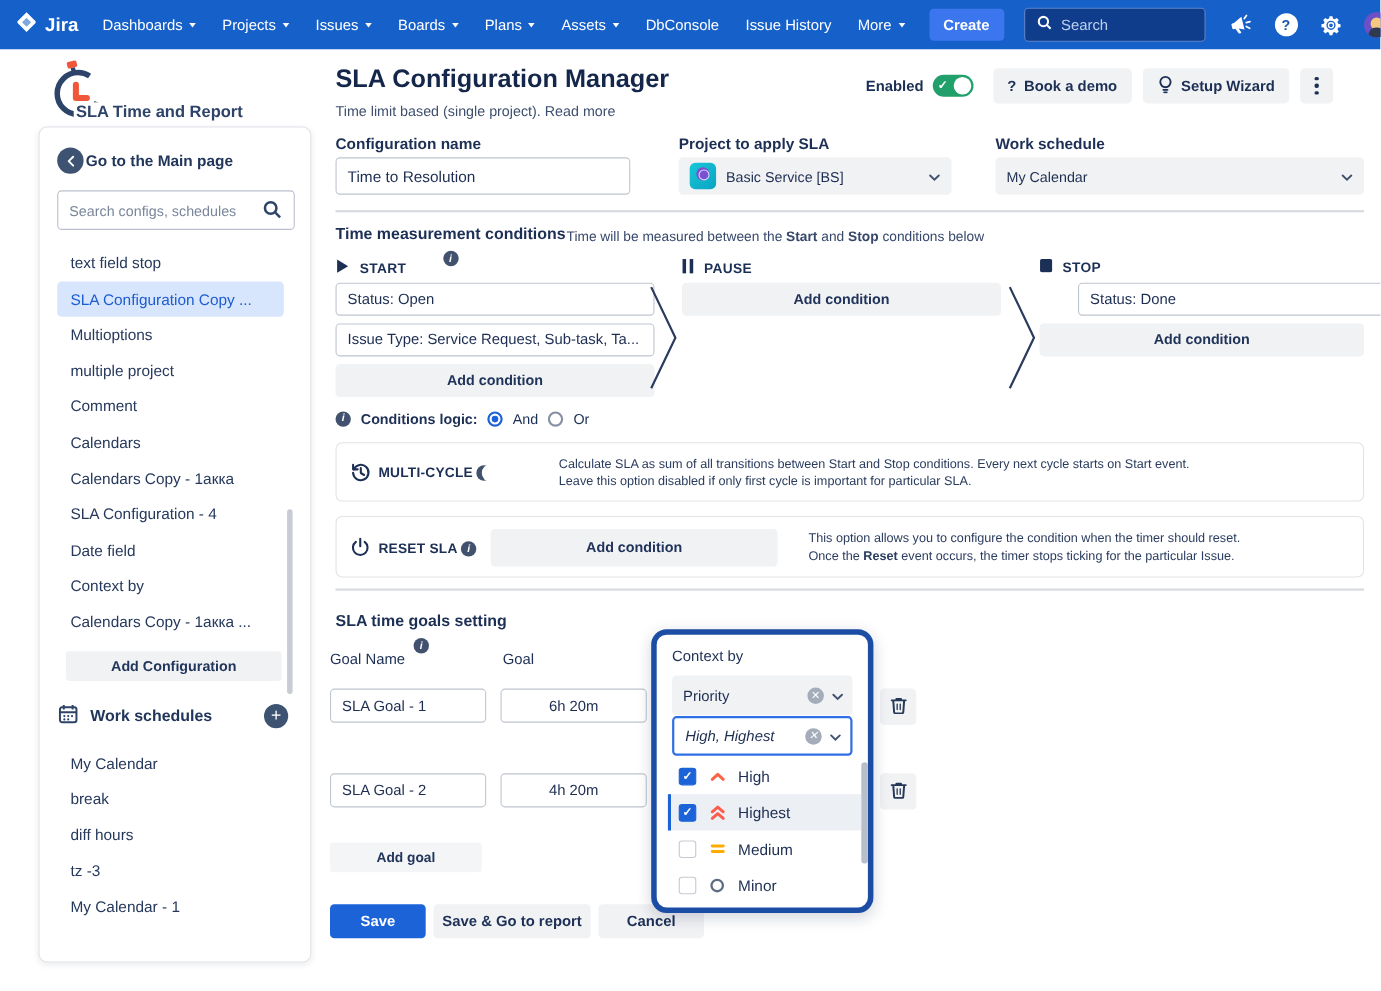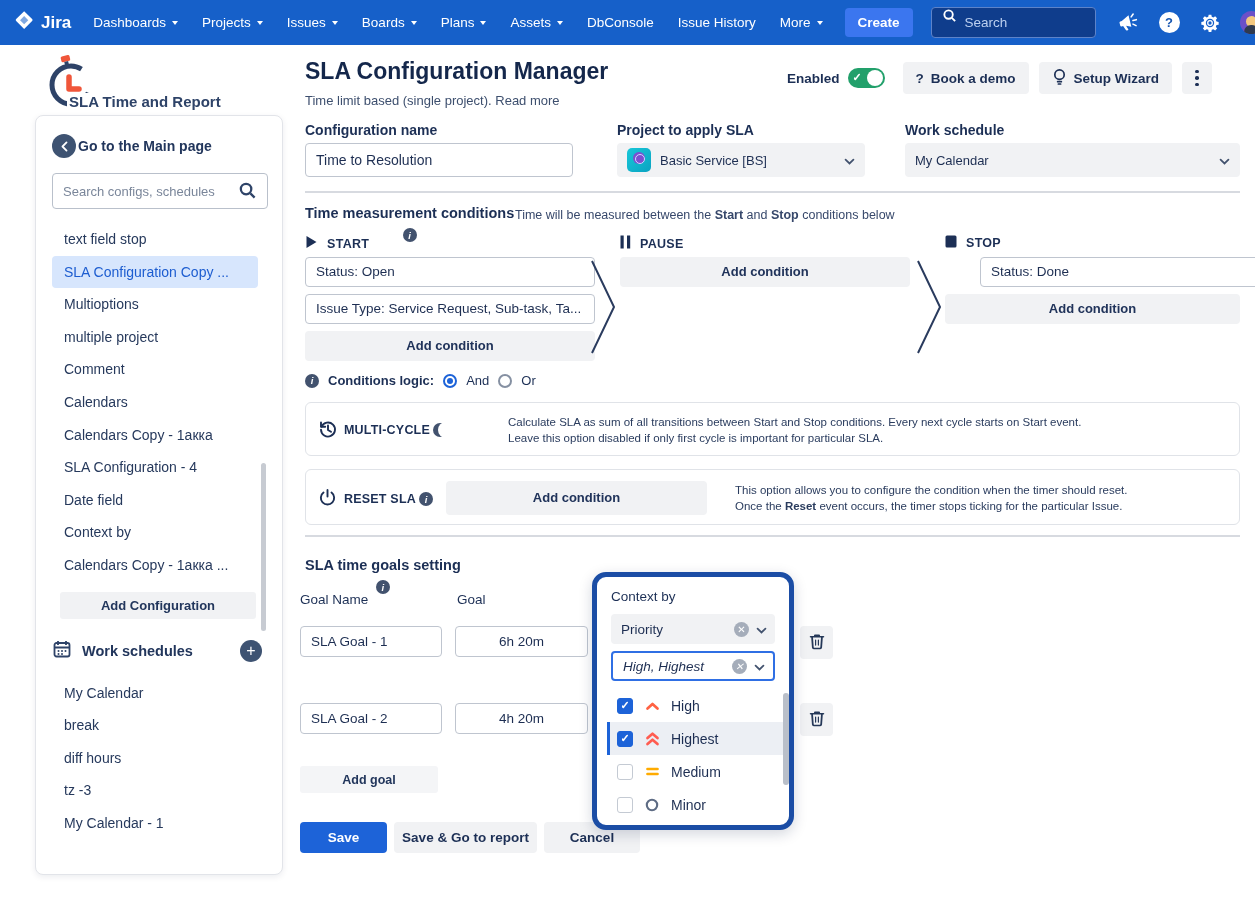--- a/index.html
+++ b/index.html
@@ -15,21 +15,21 @@
     background:#1660C9; display:flex; align-items:center; padding:0 14px; color:#fff; }
   .brand{ display:flex; align-items:center; gap:6px; margin-right:22px; cursor:pointer; }
   .brand-name{ font-size:17px; font-weight:bold; }
   .nav-items{ display:flex; align-items:center; gap:24px; }
   .nav-item{ display:flex; align-items:center; font-size:13.5px; font-weight:500; cursor:pointer; white-space:nowrap; }
   .caret{ width:0; height:0; border-left:3.5px solid transparent; border-right:3.5px solid transparent;
     border-top:4px solid #fff; margin-left:6px; display:none; }
   .caret.show{ display:inline-block; }
   .create-btn{ background:#3B76EF; border:none; color:#fff; font-weight:bold; font-size:13.5px;
     padding:7px 13px; border-radius:4px; margin:0 18px 0 22px; cursor:pointer; font-family:inherit; }
-  .nav-search{ display:flex; gap:8px; background:#0F3D8C; border:1.5px solid #5d83c9;
+  .nav-search{ display:flex; align-items:center; gap:8px; background:#0F3D8C; border:1.5px solid #5d83c9;
     border-radius:4px; height:31px; width:172px; padding:0 10px; }
   .nav-search input{ background:transparent; border:none; outline:none; color:#fff; font-size:13.5px; width:120px; font-family:inherit; }
   .nav-search input::placeholder{ color:#bcd0f0; }
   .nav-right{ display:flex; align-items:center; gap:20px; margin-left:22px; }
   .nav-icon-btn{ cursor:pointer; display:flex; align-items:center; justify-content:center; }
   .help-circle{ width:21px; height:21px; border-radius:50%; background:#fff; color:#1655b0;
     font-weight:bold; font-size:13px; display:flex; align-items:center; justify-content:center; }
   .avatar-circle{ width:23px; height:23px; border-radius:50%; background:#6B50C8; position:relative; overflow:hidden; }
   .avatar-circle::before{ content:""; position:absolute; left:6px; top:5px; width:11px; height:11px; border-radius:50%; background:#f4c87f; }
   .avatar-circle::after{ content:""; position:absolute; left:4px; top:14px; width:15px; height:9px; border-radius:7px 7px 0 0; background:#2f3a4f; }
@@ -124,21 +124,21 @@
     font-size:12.5px; font-weight:bold; color:#22365c; cursor:pointer; font-family:inherit; }
   .btm-btn{ top:777px; height:31px; border:none; border-radius:4px; font-size:13.5px; font-weight:bold; cursor:pointer; font-family:inherit; }
   .save-btn{ left:300px; width:87px; background:#1D63D8; color:#fff; }
   .savego-btn{ left:394px; width:143px; background:#f1f2f4; color:#1c2f55; }
   .cancel-btn{ left:544px; width:96px; background:#f1f2f4; color:#1c2f55; z-index:1; }
 
   
   .ctx-frame{ left:592px; top:527px; width:202px; height:258px; background:#fff; border:5px solid #1B4DA5;
     border-radius:14px; z-index:10; box-shadow:0 4px 14px rgba(9,30,66,.18); }
   .ctx-label{ position:absolute; left:14px; top:12px; font-size:13.5px; color:#1c2f55; }
-  .ctx-select{ position:absolute; left:14px; width:164px; height:30px; border-radius:4px; display:flex; align-items:center;
+  .ctx-select{ position:absolute; left:14px; width:164px; height:36px; border-radius:4px; display:flex; align-items:center;
     padding:0 8px 0 10px; font-size:13.5px; color:#1d2e52; cursor:pointer; }
   .ctx-sel-1{ top:37px; background:#f1f2f4; }
   .ctx-sel-2{ top:74px; background:#fff; border:2px solid #2F6FE4;font-style:italic; }
   .clear-x{ width:15px; height:15px; border-radius:50%; background:#a5adba; color:#fff; font-size:10px;
     display:flex; align-items:center; justify-content:center; margin-right:7px; cursor:pointer; flex:none; }
   .menu{ position:absolute; left:10px; top:112px; width:176px; height:136px; overflow:hidden; }
   .menu-row{ height:33px; display:flex; align-items:center; gap:10px; padding-left:10px; cursor:pointer; }
   .menu-row.active{ background:#ECEFF4; border-left:3px solid #1D63D8; padding-left:7px; }
   .checkbox{ width:16px; height:16px; border-radius:3px; border:1.5px solid #c4cad3; background:#fff;
     display:flex; align-items:center; justify-content:center; flex:none; cursor:pointer; }

